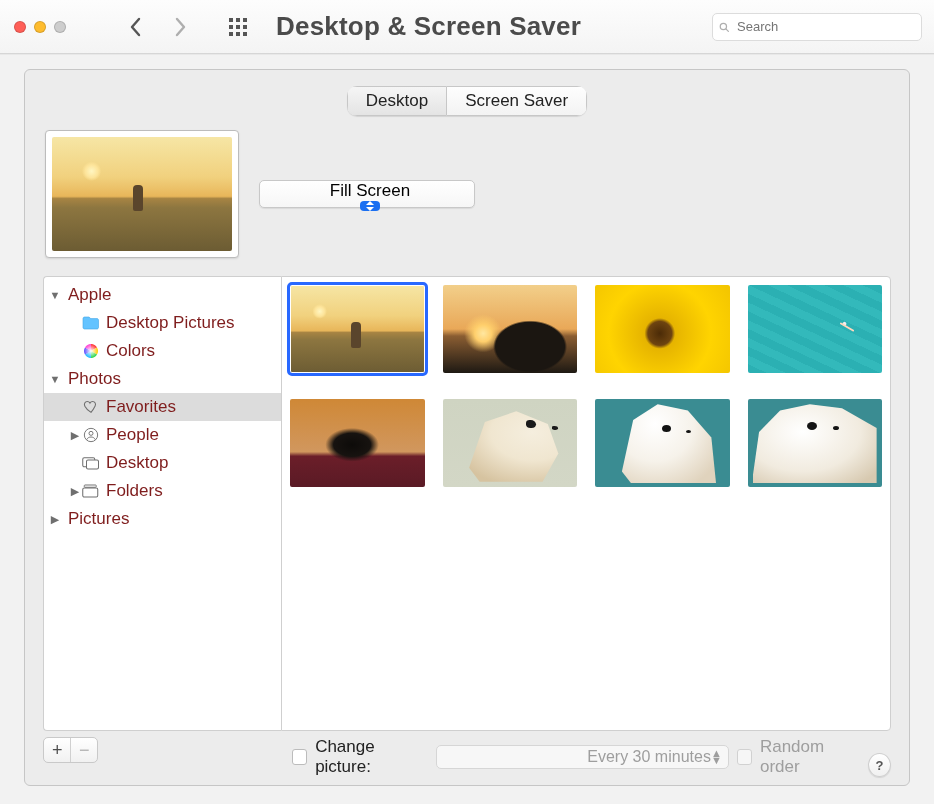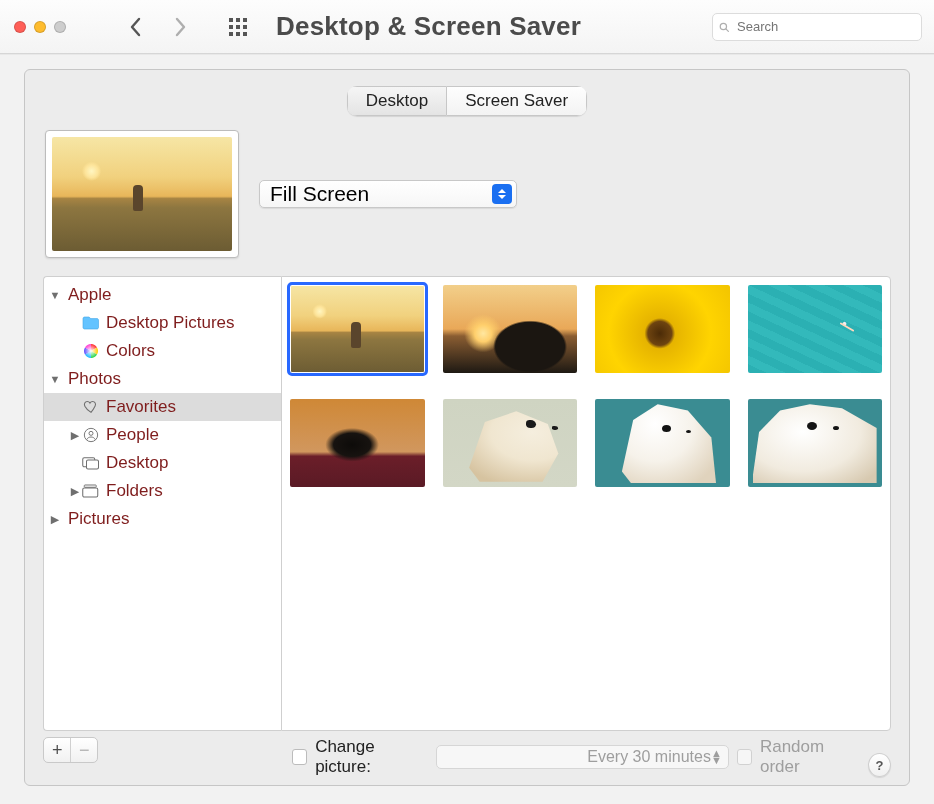--- a/index.html
+++ b/index.html
@@ -121,28 +121,29 @@
   .preview-inner {
     width: 100%; height: 100%;
     border-radius: 2px;
     overflow: hidden;
   }
 
   .popup {
     display: flex;
     align-items: center;
     justify-content: space-between;
-    width: 258px;
+    width: 216px;
     height: 28px;
     background: linear-gradient(#ffffff, #f6f6f6);
     border: 1px solid #c8c8c8;
     border-radius: 5px;
     padding: 0 4px 0 10px;
-    font-size: 21px;
+    font-size: 17px;
     box-shadow: 0 1px 1px rgba(0,0,0,0.08);
+    flex-direction: column;
   }
   .popup .cap {
     width: 20px; height: 20px;
     border-radius: 4px;
     background: #1a6ff1;
     display: flex; flex-direction: column; align-items:center; justify-content:center;
   }
   .popup .cap::before, .popup .cap::after {
     content:""; width:0; height:0;
     border-left:4px solid transparent; border-right:4px solid transparent;

